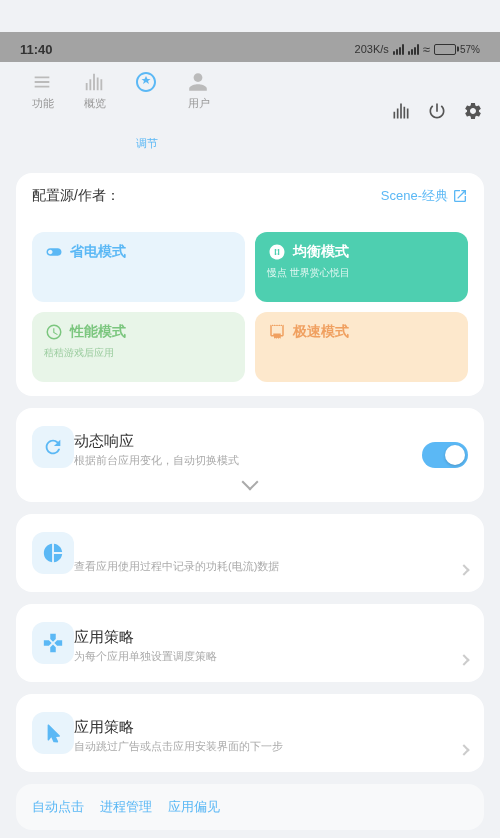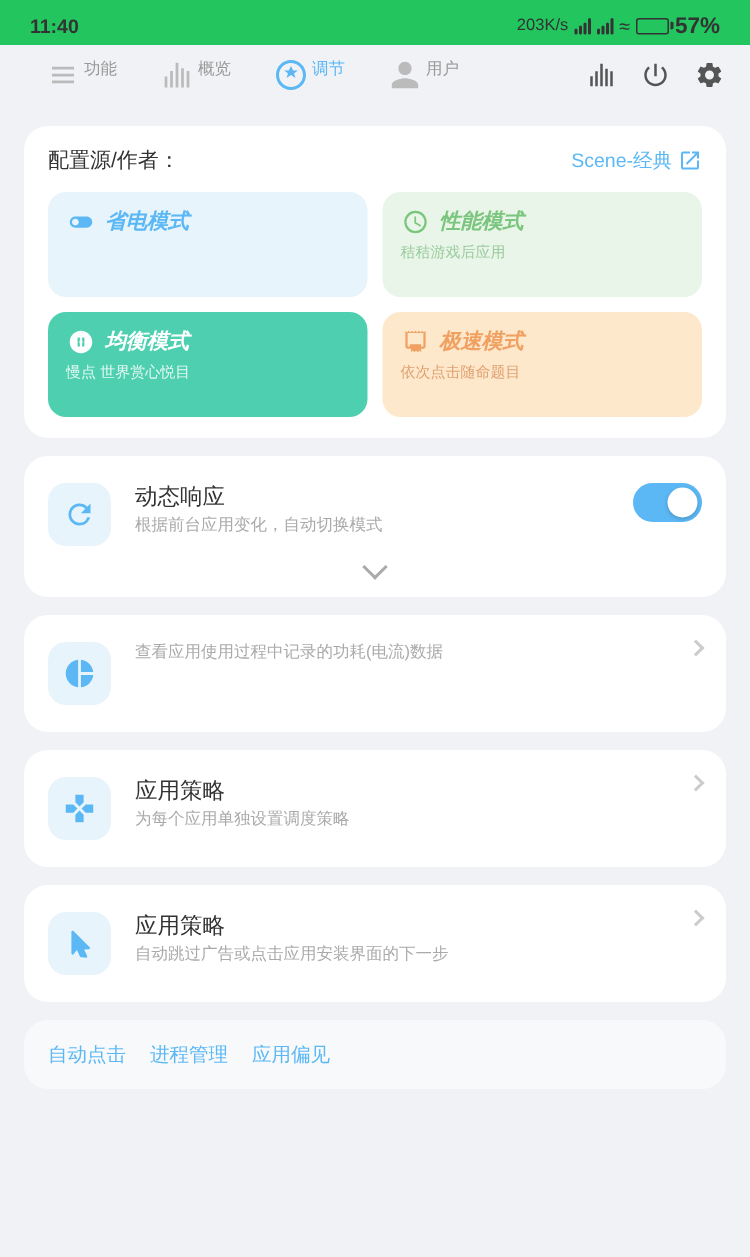--- a/index.html
+++ b/index.html
@@ -11,22 +11,23 @@
       overflow: hidden;
       position: relative;
     }
 
     
     .status-bar {
       display: flex;
       justify-content: space-between;
       align-items: center;
       padding: 8px 20px 4px;
-      background: #22c55e;
+      background: #a3a3a3;
       height: 30px;
+      margin-top: 32px;
     }
     .status-time {
       font-size: 13px;
       font-weight: 600;
       color: #333;
     }
     .status-right {
       display: flex;
       align-items: center;
       gap: 4px;
@@ -71,39 +72,40 @@
       align-items: center;
       padding: 4px 16px 8px;
       background: #f0f2f5;
     }
     .nav-tabs {
       display: flex;
       gap: 0;
     }
     .nav-tab {
       display: flex;
-      flex-direction: row;
-      align-items: flex-start;
+      flex-direction: column;
+      align-items: flex-end;
       padding: 4px 14px;
       cursor: pointer;
       gap: 2px;
     }
     .nav-tab .tab-icon {
       width: 24px;
       height: 24px;
       display: flex;
       align-items: center;
       justify-content: center;
     }
     .nav-tab .tab-label {
       font-size: 11px;
       color: #999;
     }
     .nav-tab.active .tab-label {
       color: #5bb8f5;
+      margin-top: 40px;
     }
     .nav-tab.active .tab-icon svg {
       fill: #5bb8f5;
     }
     .nav-tab .tab-icon svg {
       fill: #bbb;
     }
     .nav-actions {
       display: flex;
       gap: 14px;
@@ -134,21 +136,21 @@
       background: #fff;
       border-radius: 16px;
       padding: 14px 16px;
     }
 
     
     .config-header {
       display: flex;
       justify-content: space-between;
       align-items: center;
-      margin-bottom: 12px;
+      margin-bottom: 27px;
     }
     .config-title {
       font-size: 14px;
       color: #333;
       font-weight: 500;
     }
     .config-scene {
       display: flex;
       align-items: center;
       gap: 4px;
@@ -178,21 +180,20 @@
       background: #e8f5e8;
     }
     .mode-card.turbo {
       background: #fde8cc;
     }
     .mode-card-header {
       display: flex;
       align-items: center;
       gap: 6px;
       margin-bottom: 4px;
-      font-style: italic;
     }
     .mode-icon {
       width: 20px;
       height: 20px;
       display: flex;
       align-items: center;
       justify-content: center;
     }
     .mode-name {
       font-size: 14px;
@@ -207,22 +208,22 @@
       line-height: 1.4;
     }
     .mode-card.power-save .mode-desc { color: #7ab8d8; }
     .mode-card.balanced .mode-desc { color: rgba(255,255,255,0.85); }
     .mode-card.performance .mode-desc { color: #9acc9e; }
     .mode-card.turbo .mode-desc { color: #e0a070; }
 
     
     .feature-row {
       display: flex;
-      align-items: flex-start;
-      gap: 16px;
+      align-items: flex-end;
+      gap: 0;
       padding: 4px 0;
     }
     .feature-icon-wrap {
       width: 42px;
       height: 42px;
       background: #e8f4fc;
       border-radius: 12px;
       display: flex;
       align-items: center;
       justify-content: center;
@@ -343,21 +344,21 @@
       <span class="signal-bar" style="height:6px;"></span>
       <span class="signal-bar" style="height:8px;"></span>
       <span class="signal-bar" style="height:11px;"></span>
     </span>
 
     <span style="font-size:13px;">≈</span>
 
     <span class="battery-icon">
       <span class="battery-body"><span class="battery-fill"></span></span>
     </span>
-    <span style="font-size:15px;color:#333;font-weight:bold;">57%</span>
+    <span style="font-size:10px;color:#333;">57%</span>
   </div>
 </div>
 
 <div class="top-nav">
   <div class="nav-tabs">
 
     <div class="nav-tab">
       <span class="tab-icon">
         <svg width="22" height="22" viewBox="0 0 24 24" fill="#bbb">
             <path d="M4 6h16v2H4zm0 5h16v2H4zm0 5h16v2H4z"></path>
@@ -432,59 +433,58 @@
 
       <div class="mode-card power-save">
         <div class="mode-card-header">
           <span class="mode-icon">
             <svg width="18" height="18" viewBox="0 0 24 24" fill="#5bb8f5">
                 <path d="M17 7H7c-2.76 0-5 2.24-5 5s2.24 5 5 5h10c2.76 0 5-2.24 5-5s-2.24-5-5-5zM7 15c-1.66 0-3-1.34-3-3s1.34-3 3-3 3 1.34 3 3-1.34 3-3 3z"></path>
               </svg>
           </span>
           <span class="mode-name">省电模式</span>
         </div>
-      </div>
-
-      <div class="mode-card performance">
-        <div class="mode-card-header">
-          <span class="mode-icon">
-            <svg width="18" height="18" viewBox="0 0 24 24" fill="#7bc67e">
-                <path d="M12 2a10 10 0 100 20A10 10 0 0012 2zm0 18a8 8 0 110-16 8 8 0 010 16zm.5-13H11v6l5.25 3.15.75-1.23-4.5-2.67V7z"></path>
-              </svg>
-          </span>
-          <span class="mode-name">性能模式</span>
-        </div>
-        <div class="mode-desc">秸秸游戏后应用</div>
       </div>
 
       <div class="mode-card balanced">
         <div class="mode-card-header">
           <span class="mode-icon">
             <svg width="18" height="18" viewBox="0 0 24 24" fill="white">
                 <path d="M12 2C6.48 2 2 6.48 2 12s4.48 10 10 10 10-4.48 10-10S17.52 2 12 2zm-1 14H9V8h2v8zm4 0h-2V8h2v8z"></path>
                 <circle cx="7" cy="12" r="1.5"></circle>
                 <circle cx="12" cy="12" r="1.5"></circle>
                 <circle cx="17" cy="12" r="1.5"></circle>
               </svg>
           </span>
           <span class="mode-name">均衡模式</span>
         </div>
         <div class="mode-desc">慢点 世界赏心悦目</div>
       </div>
 
+      <div class="mode-card performance">
+        <div class="mode-card-header">
+          <span class="mode-icon">
+            <svg width="18" height="18" viewBox="0 0 24 24" fill="#7bc67e">
+                <path d="M12 2a10 10 0 100 20A10 10 0 0012 2zm0 18a8 8 0 110-16 8 8 0 010 16zm.5-13H11v6l5.25 3.15.75-1.23-4.5-2.67V7z"></path>
+              </svg>
+          </span>
+          <span class="mode-name">性能模式</span>
+        </div>
+        <div class="mode-desc">秸秸游戏后应用</div>
+      </div>
+
       <div class="mode-card turbo">
         <div class="mode-card-header">
           <span class="mode-icon">
             <svg width="18" height="18" viewBox="0 0 24 24" fill="#f0a060">
                 <path d="M19.5 3.5L18 2l-1.5 1.5L15 2l-1.5 1.5L12 2l-1.5 1.5L9 2 7.5 3.5 6 2 4.5 3.5 3 2v14c0 1.1.9 2 2 2h3v3l1.5-1.5L11 21l1.5-1.5L14 21l1.5-1.5L17 21v-3h2c1.1 0 2-.9 2-2V2l-1.5 1.5zM19 16h-2v-2H7v2H5V4h14v12z"></path>
               </svg>
           </span>
           <span class="mode-name">极速模式</span>
         </div>
-        <div class="mode-desc">依次点击随命题目</div>
       </div>
     </div>
   </div>
 
   <div class="card">
     <div class="feature-row">
       <div class="feature-icon-wrap">
         <svg width="22" height="22" viewBox="0 0 24 24" fill="#5bb8f5">
             <path d="M17.65 6.35A7.958 7.958 0 0012 4c-4.42 0-7.99 3.58-7.99 8s3.57 8 7.99 8c3.73 0 6.84-2.55 7.73-6h-2.08A5.99 5.99 0 0112 18c-3.31 0-6-2.69-6-6s2.69-6 6-6c1.66 0 3.14.69 4.22 1.78L13 11h7V4l-2.35 2.35z"></path>
           </svg>

